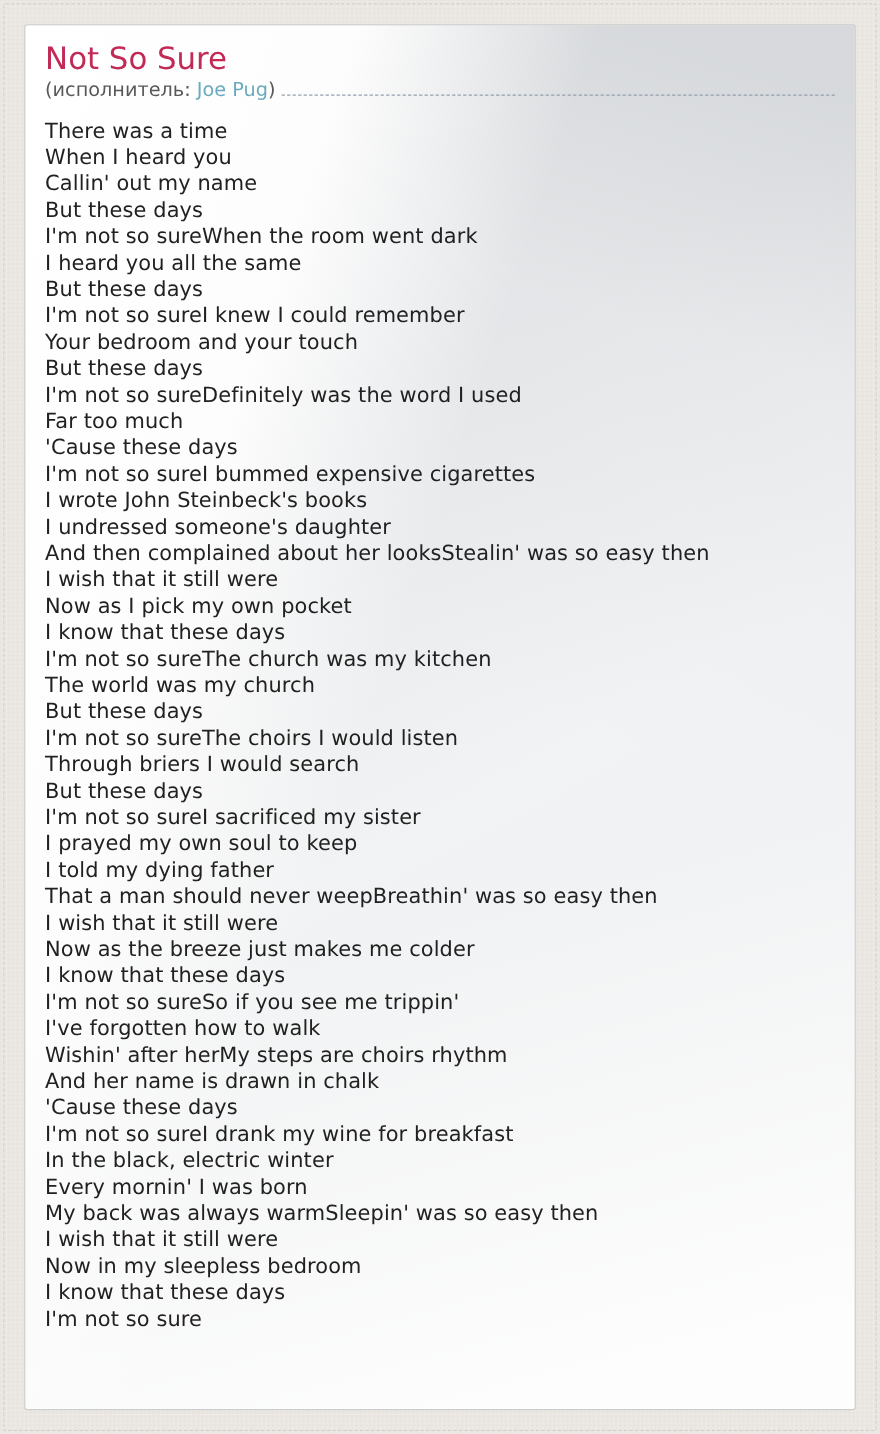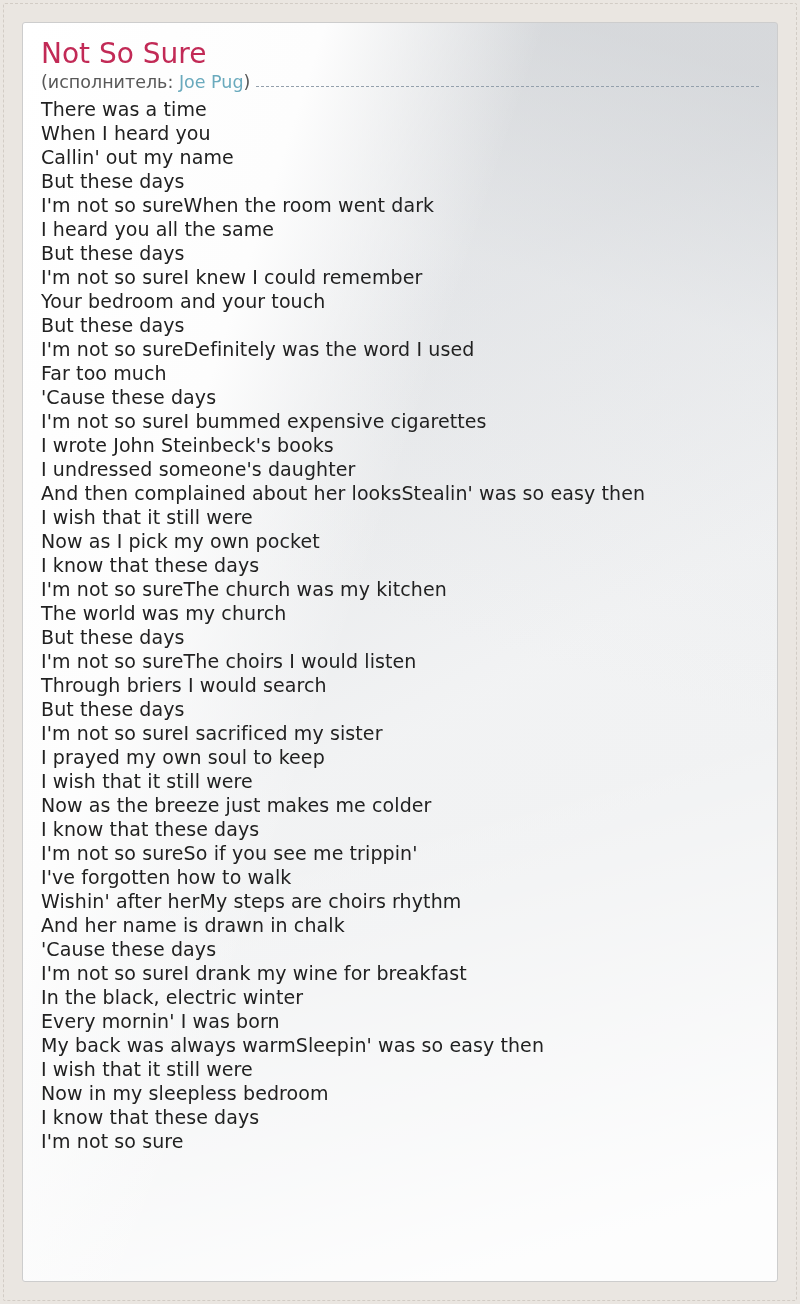--- a/index.html
+++ b/index.html
@@ -65,21 +65,21 @@
     cursor:pointer;
   }
   .header-dashed-divider{
     flex:1 1 auto;
     align-self:flex-end;
     margin:0 0 5px 6px;
     border-bottom:1px dashed var(--dash-color);
     height:0;
   }
   .lyrics-text{
-    margin-top:5px;
+    margin-top:15px;
     font-size:19px;
     line-height:24px;
     color:var(--lyrics-color);
     letter-spacing:0.1px;
   }
   .lyric-line{white-space:pre-wrap;}
 </style>
 </head>
 <body>
 
@@ -113,20 +113,22 @@
       <div class="lyric-line">Now as I pick my own pocket</div>
       <div class="lyric-line">I know that these days</div>
       <div class="lyric-line">I'm not so sureThe church was my kitchen</div>
       <div class="lyric-line">The world was my church</div>
       <div class="lyric-line">But these days</div>
       <div class="lyric-line">I'm not so sureThe choirs I would listen</div>
       <div class="lyric-line">Through briers I would search</div>
       <div class="lyric-line">But these days</div>
       <div class="lyric-line">I'm not so sureI sacrificed my sister</div>
       <div class="lyric-line">I prayed my own soul to keep</div>
+      <div class="lyric-line">I told my dying father</div>
+      <div class="lyric-line">That a man should never weepBreathin' was so easy then</div>
       <div class="lyric-line">I wish that it still were</div>
       <div class="lyric-line">Now as the breeze just makes me colder</div>
       <div class="lyric-line">I know that these days</div>
       <div class="lyric-line">I'm not so sureSo if you see me trippin'</div>
       <div class="lyric-line">I've forgotten how to walk</div>
       <div class="lyric-line">Wishin' after herMy steps are choirs rhythm</div>
       <div class="lyric-line">And her name is drawn in chalk</div>
       <div class="lyric-line">'Cause these days</div>
       <div class="lyric-line">I'm not so sureI drank my wine for breakfast</div>
       <div class="lyric-line">In the black, electric winter</div>

